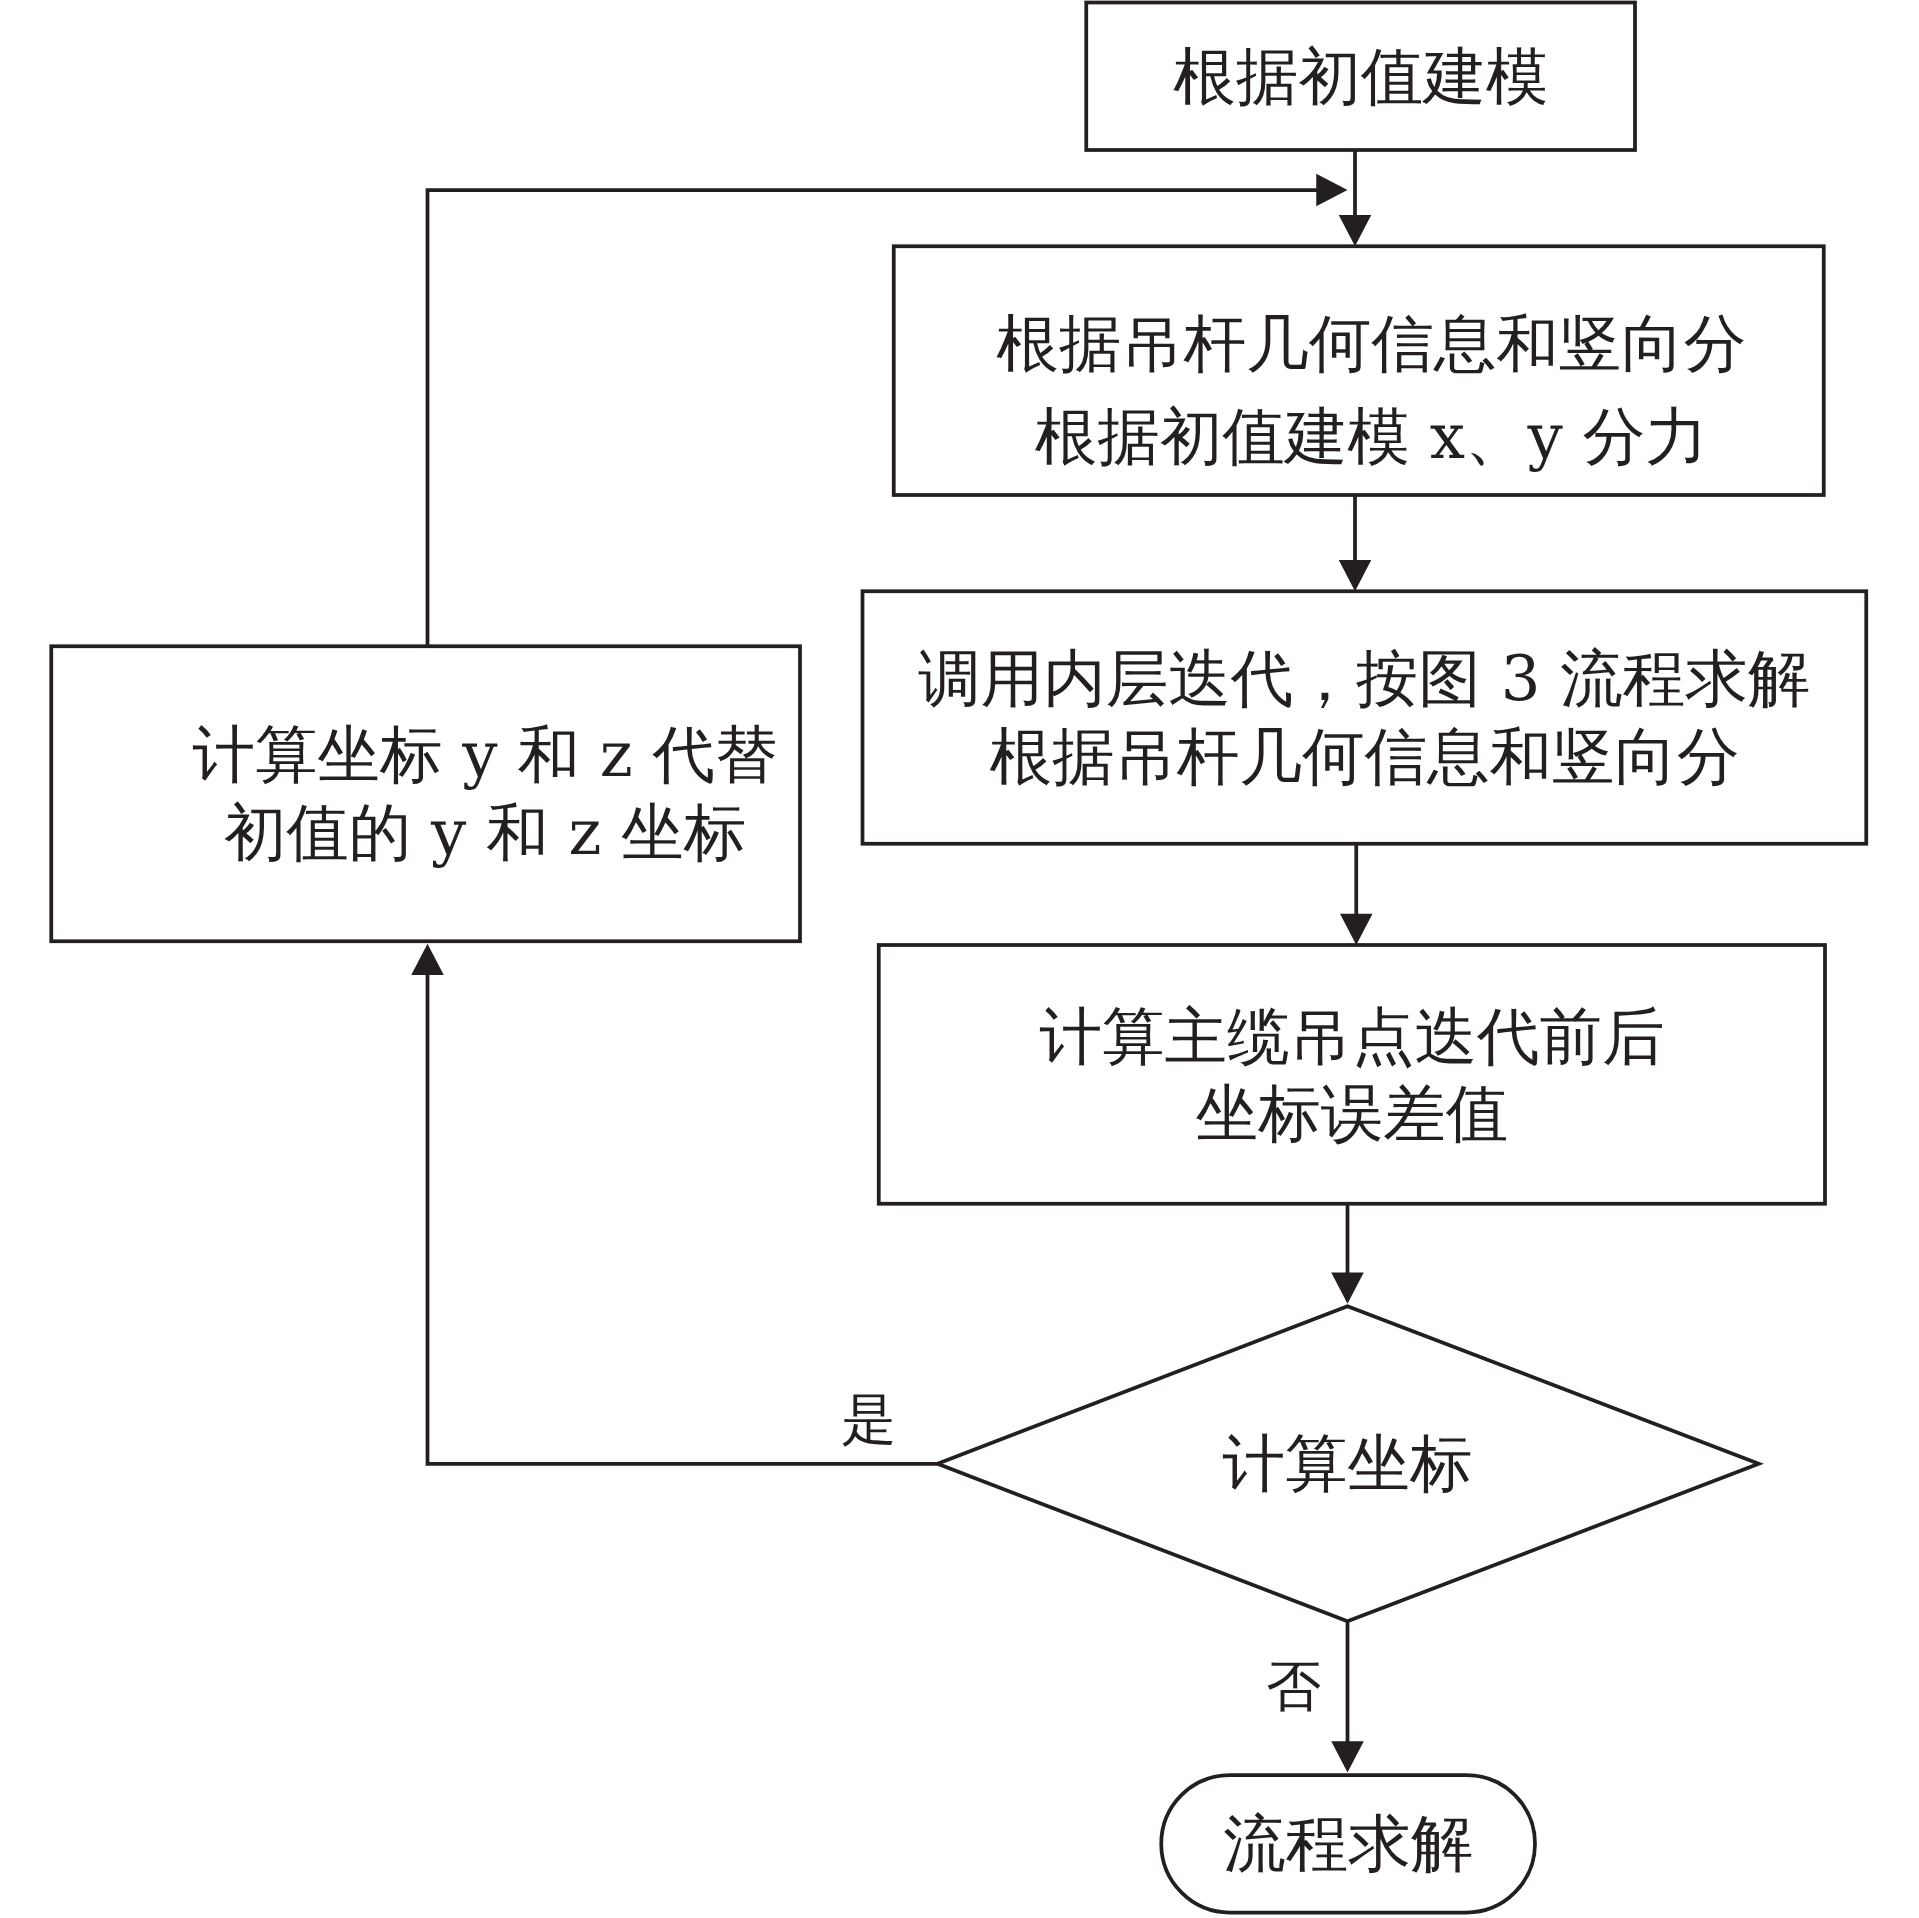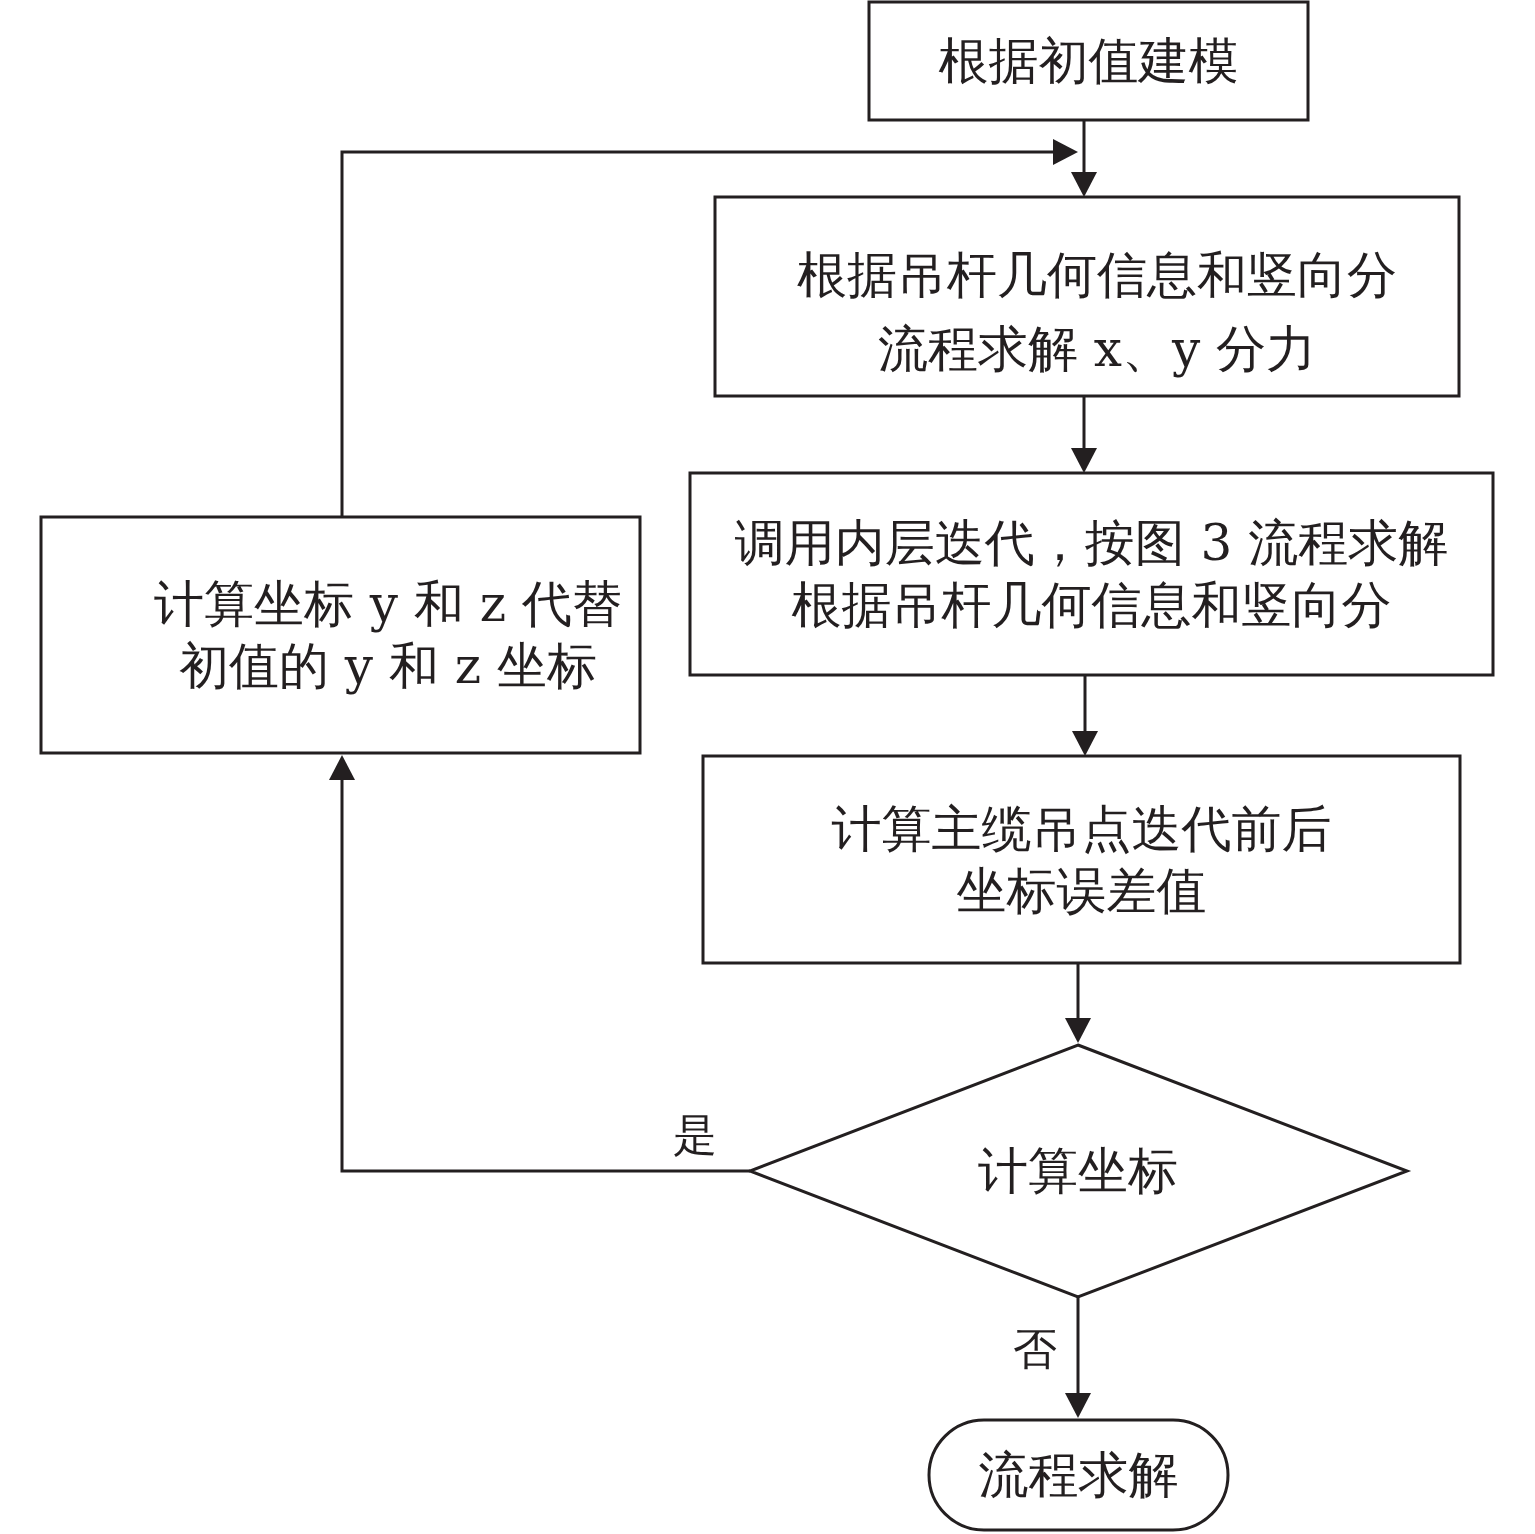--- a/index.html
+++ b/index.html
@@ -47,21 +47,21 @@
     <polygon points="1053,139 1053,165 1078,152"></polygon>
   </g>
 </svg>
 
 <div class="node-text" style="left:869px;top:2px;width:439px;height:118px;">
   <span>根据初值建模</span>
 </div>
 
 <div class="node-text" style="left:715px;top:212px;width:764px;height:199px;gap:12px;">
   <span>根据吊杆几何信息和竖向分</span>
-  <span>流程求解 x、y 分力</span>
+  <span>根据初值建模 x、y 分力</span>
 </div>
 
 <div class="node-text" style="left:690px;top:473px;width:803px;height:202px;">
   <span>调用内层迭代，按图 3 流程求解</span>
   <span>根据吊杆几何信息和竖向分</span>
 </div>
 
 <div class="node-text" style="left:703px;top:756px;width:757px;height:207px;text-align:center;">
   <span>计算主缆吊点迭代前后</span>
   <span>坐标误差值</span>

